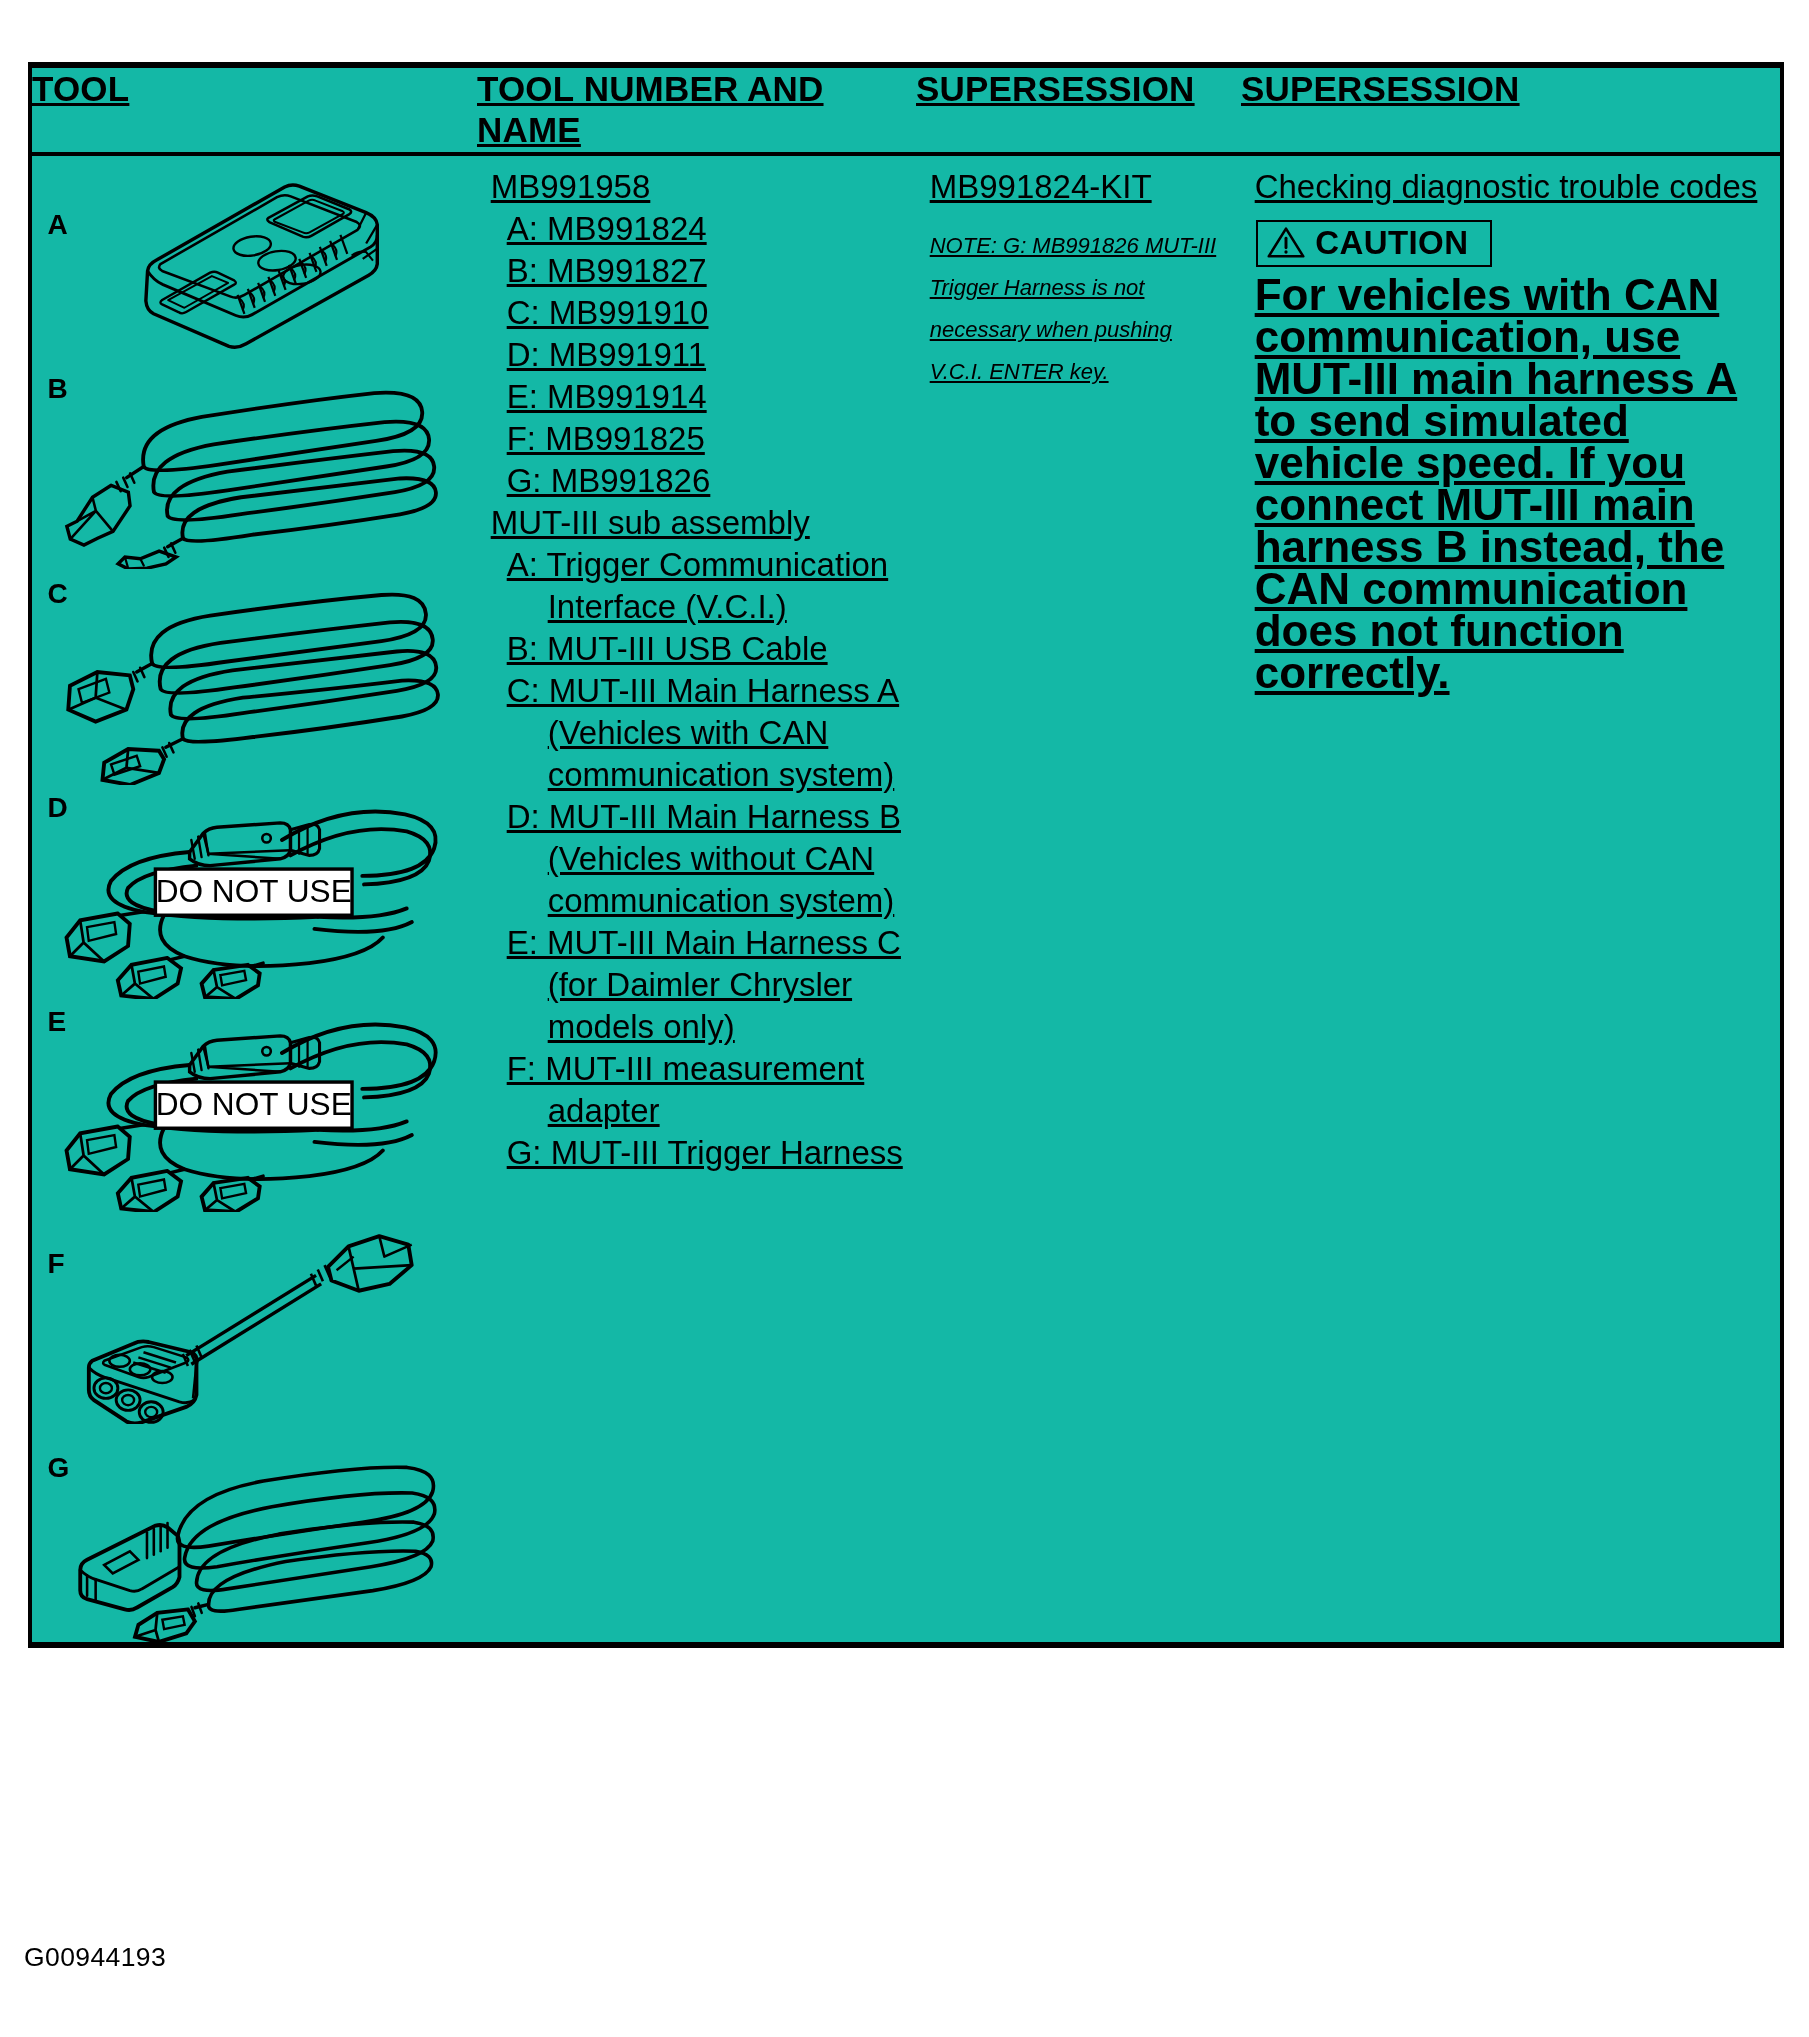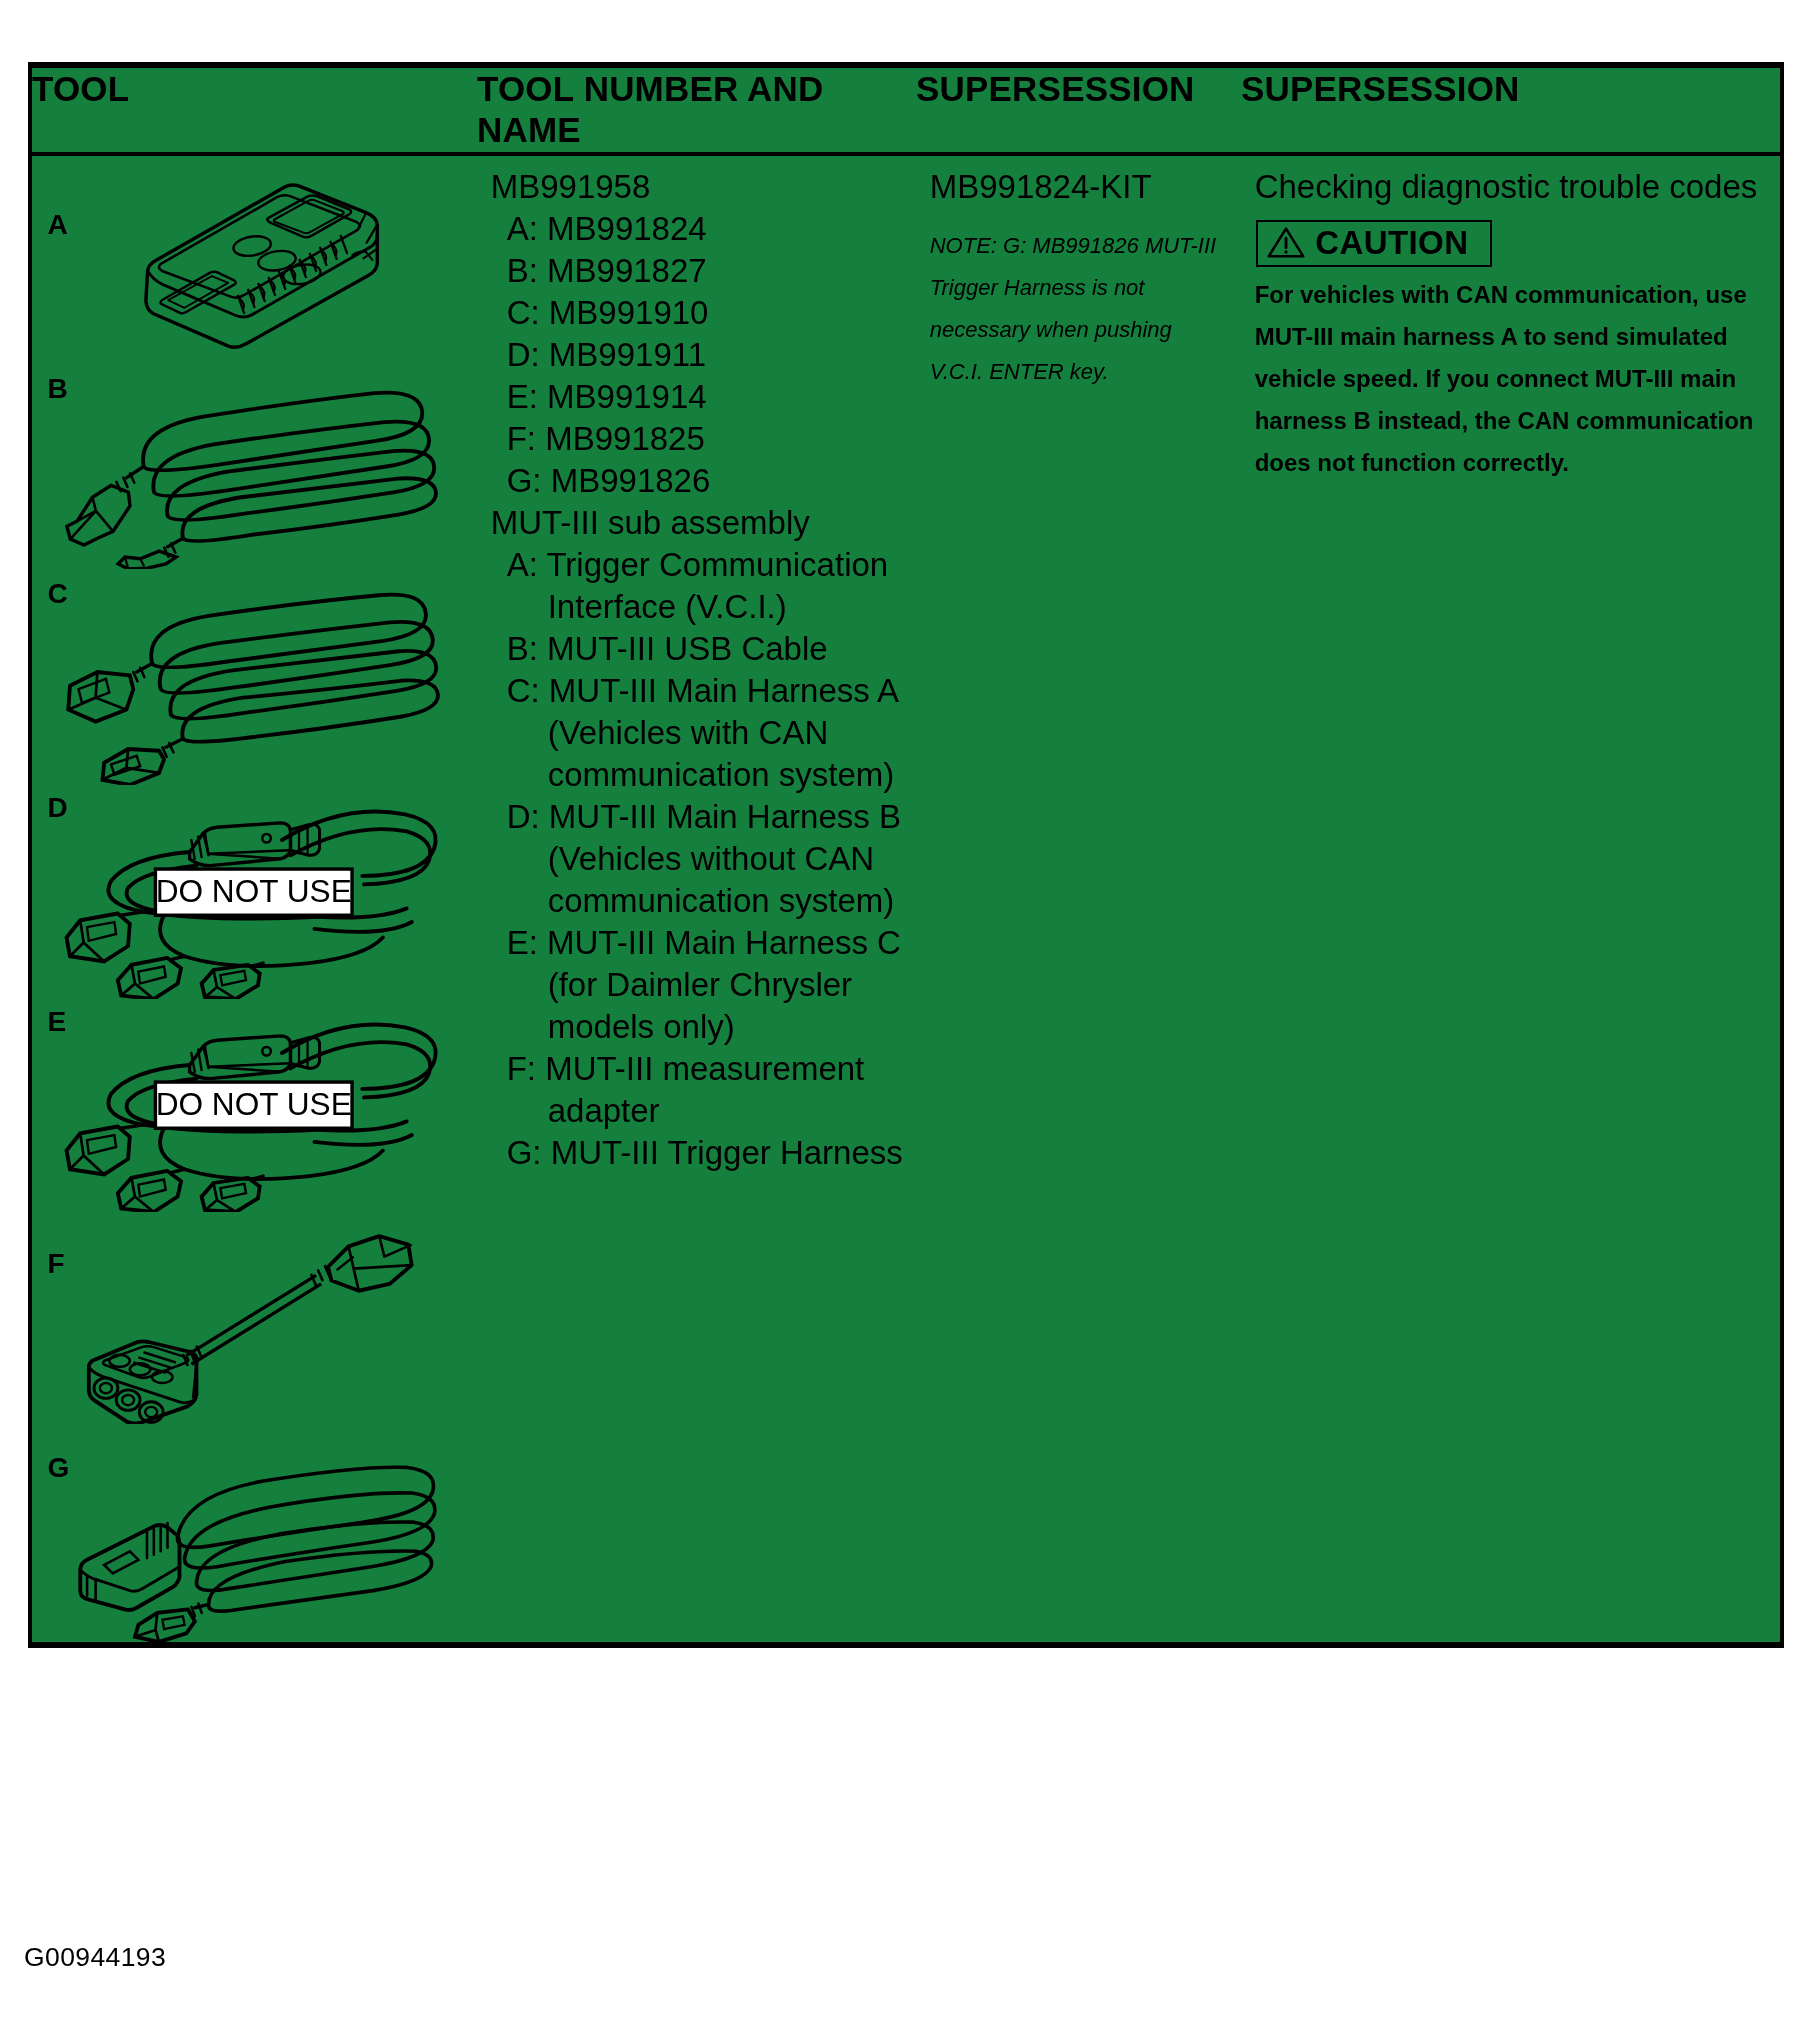--- a/index.html
+++ b/index.html
@@ -29,21 +29,22 @@
     left: 28px;
     top: 62px;
     width: 1752px;
     height: 1462px;
     border-collapse: collapse;
     table-layout: fixed;
     border-top: 6px solid #000;
     border-left: 4.3px solid #000;
     border-right: 4.3px solid #000;
     border-bottom: 6px solid #000;
-    background: #15803d;
+    background: #14b8a6;
+    text-decoration: underline;
   }
   .tool-table td, .tool-table th {
     vertical-align: top;
     padding: 0;
     border: 0;
   }
 
   col.c-tool   { width: 447px; }
   col.c-number { width: 439px; }
   col.c-super  { width: 325px; }
@@ -114,21 +115,21 @@
     line-height: normal;
     justify-content: space-between;
   }
   .warn-tri { display: block; }
   .caution-word {
     font-size: 33px;
     font-weight: bold;
     letter-spacing: 0.4px;
   }
   .caution-body {
-    font-size: 24px;
+    font-size: 44px;
     font-weight: bold;
     line-height: 42px;
     padding-right: 8.6px;
   }
 
   
   .tool-item {
     position: relative;
     width: 100%;
   }

